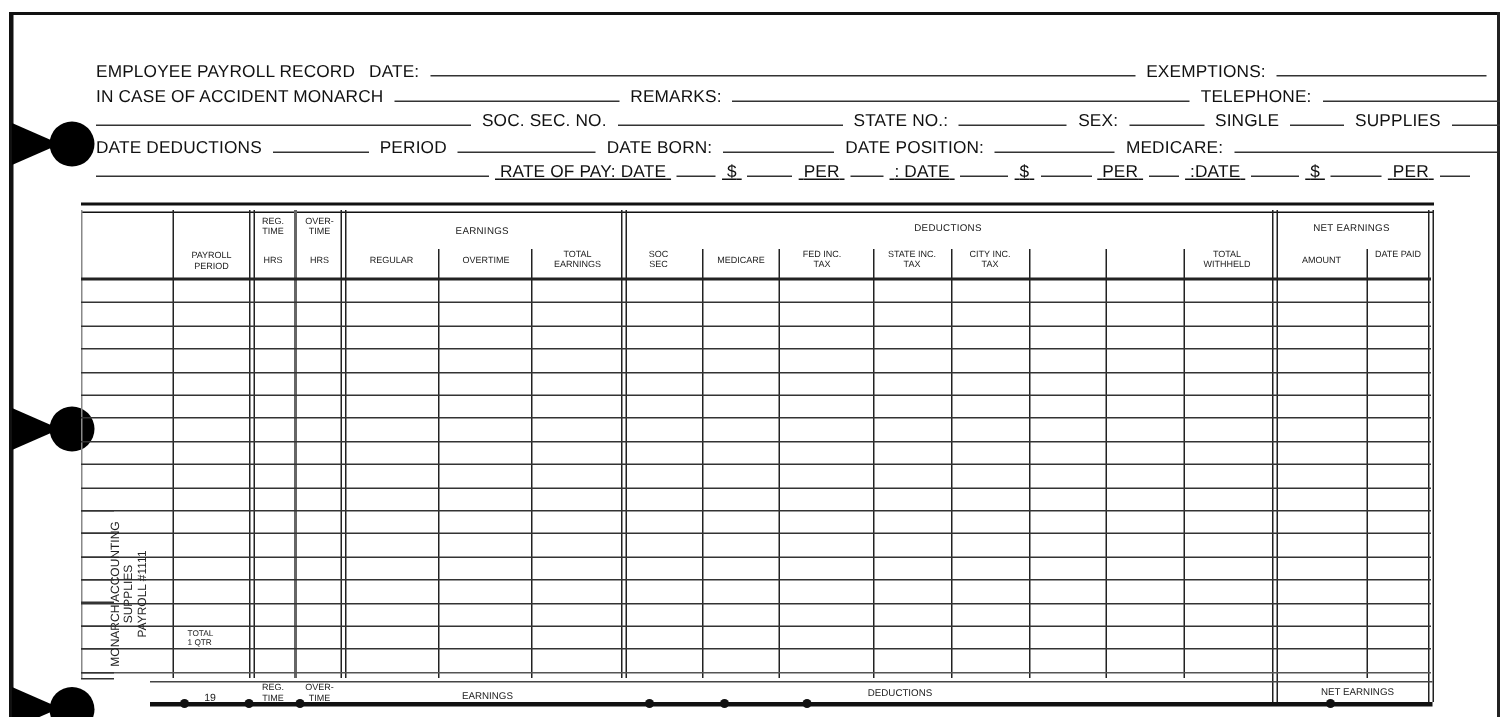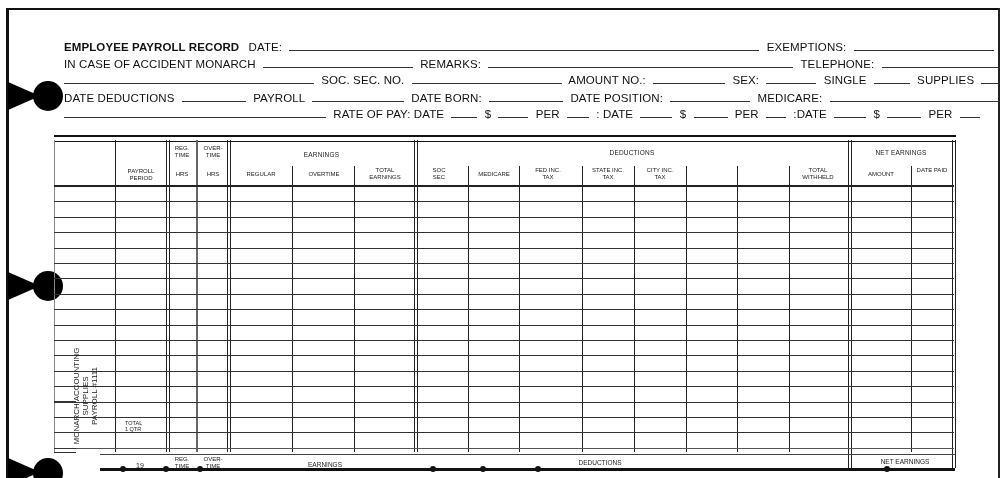--- a/index.html
+++ b/index.html
@@ -4,21 +4,21 @@
 <style>
   html, body { margin:0; padding:0; background:#ffffff; }
   body { width:1000px; height:478px; position:relative; overflow:hidden; font-family:"Liberation Sans", sans-serif; color:#111; }
   .frame-top { position:absolute; left:7px; top:8px; width:993px; height:2px; background:#111; }
   .frame-left { position:absolute; left:6px; top:8px; width:3px; height:470px; background:#111; }
   .frame-right { position:absolute; right:0; top:8px; width:2px; height:470px; background:#222; }
   .hole { position:absolute; width:30px; height:30px; border-radius:50%; background:#000; }
   .wedge { position:absolute; width:0; height:0; border-top:14px solid transparent; border-bottom:14px solid transparent; border-left:32px solid #000; }
   .hdr-line { position:absolute; font-size:11.5px; white-space:nowrap; letter-spacing:0.1px; }
   .hdr-line .lbl { font-weight:normal; }
-  .hdr-line .title { font-weight:bold;text-align:center; }
+  .hdr-line .title { font-weight:normal;text-align:center; }
   .blank { display:inline-block; border-bottom:1px solid #333; height:10px; vertical-align:baseline; margin:0 4px; }
   .rule-double-top { position:absolute; left:54px; top:135px; width:902px; height:4px; border-top:2px solid #111; border-bottom:1px solid #111; }
   .vline { position:absolute; top:140px; width:1px; background:#222; height:312px; }
   .vline.double { border-left:1px solid #222; border-right:1px solid #222; width:2px; background:transparent; }
   .vline.grey { background:#666; width:2px; }
   .hline { position:absolute; height:1px; background:#333; }
   .colhdr { position:absolute; font-size:6px; text-align:center; line-height:7px; color:#222; text-transform:uppercase; }
   .grouphdr { position:absolute; font-size:6.5px; text-align:center; color:#222; letter-spacing:0.2px; }
   .side-text { position:absolute; left:72px; top:458px; transform:rotate(-90deg); transform-origin:left top; font-size:8px; line-height:9px; text-align:center; width:124px; color:#222; }
   .dash { position:absolute; left:54px; width:22px; height:1px; background:#333; }
@@ -54,44 +54,44 @@
   <span class="lbl">REMARKS:</span>
   <span class="blank" style="width:305px;"></span>
   <span class="lbl">TELEPHONE:</span>
   <span class="blank" style="width:142px;"></span>
 </div>
 
 <div class="hdr-line" style="left:64px; top:73px;">
   <span class="blank" style="width:250px; margin-left:0;"></span>
   <span class="lbl">SOC. SEC. NO.</span>
   <span class="blank" style="width:150px;"></span>
-  <span class="lbl">AMOUNT NO.:</span>
+  <span class="lbl">STATE NO.:</span>
   <span class="blank" style="width:72px;"></span>
   <span class="lbl">SEX:</span>
   <span class="blank" style="width:50px;"></span>
   <span class="lbl">SINGLE</span>
   <span class="blank" style="width:36px;"></span>
   <span class="lbl">SUPPLIES</span>
   <span class="blank" style="width:36px;"></span>
 </div>
 
 <div class="hdr-line" style="left:64px; top:91px;">
   <span class="lbl">DATE DEDUCTIONS</span>
   <span class="blank" style="width:64px;"></span>
-  <span class="lbl">PAYROLL</span>
+  <span class="lbl">PERIOD</span>
   <span class="blank" style="width:92px;"></span>
   <span class="lbl">DATE BORN:</span>
   <span class="blank" style="width:74px;"></span>
   <span class="lbl">DATE POSITION:</span>
   <span class="blank" style="width:80px;"></span>
   <span class="lbl">MEDICARE:</span>
   <span class="blank" style="width:175px;"></span>
 </div>
 
-<div class="hdr-line" style="left:64px; top:107px;">
+<div class="hdr-line" style="left:64px; top:107px;text-decoration:underline;">
   <span class="blank" style="width:262px; margin-left:0;"></span>
   <span class="lbl">RATE OF PAY: DATE</span>
   <span class="blank" style="width:26px;"></span>
   <span class="lbl">$</span>
   <span class="blank" style="width:30px;"></span>
   <span class="lbl">PER</span>
   <span class="blank" style="width:22px;"></span>
   <span class="lbl">: DATE</span>
   <span class="blank" style="width:32px;"></span>
   <span class="lbl">$</span>

